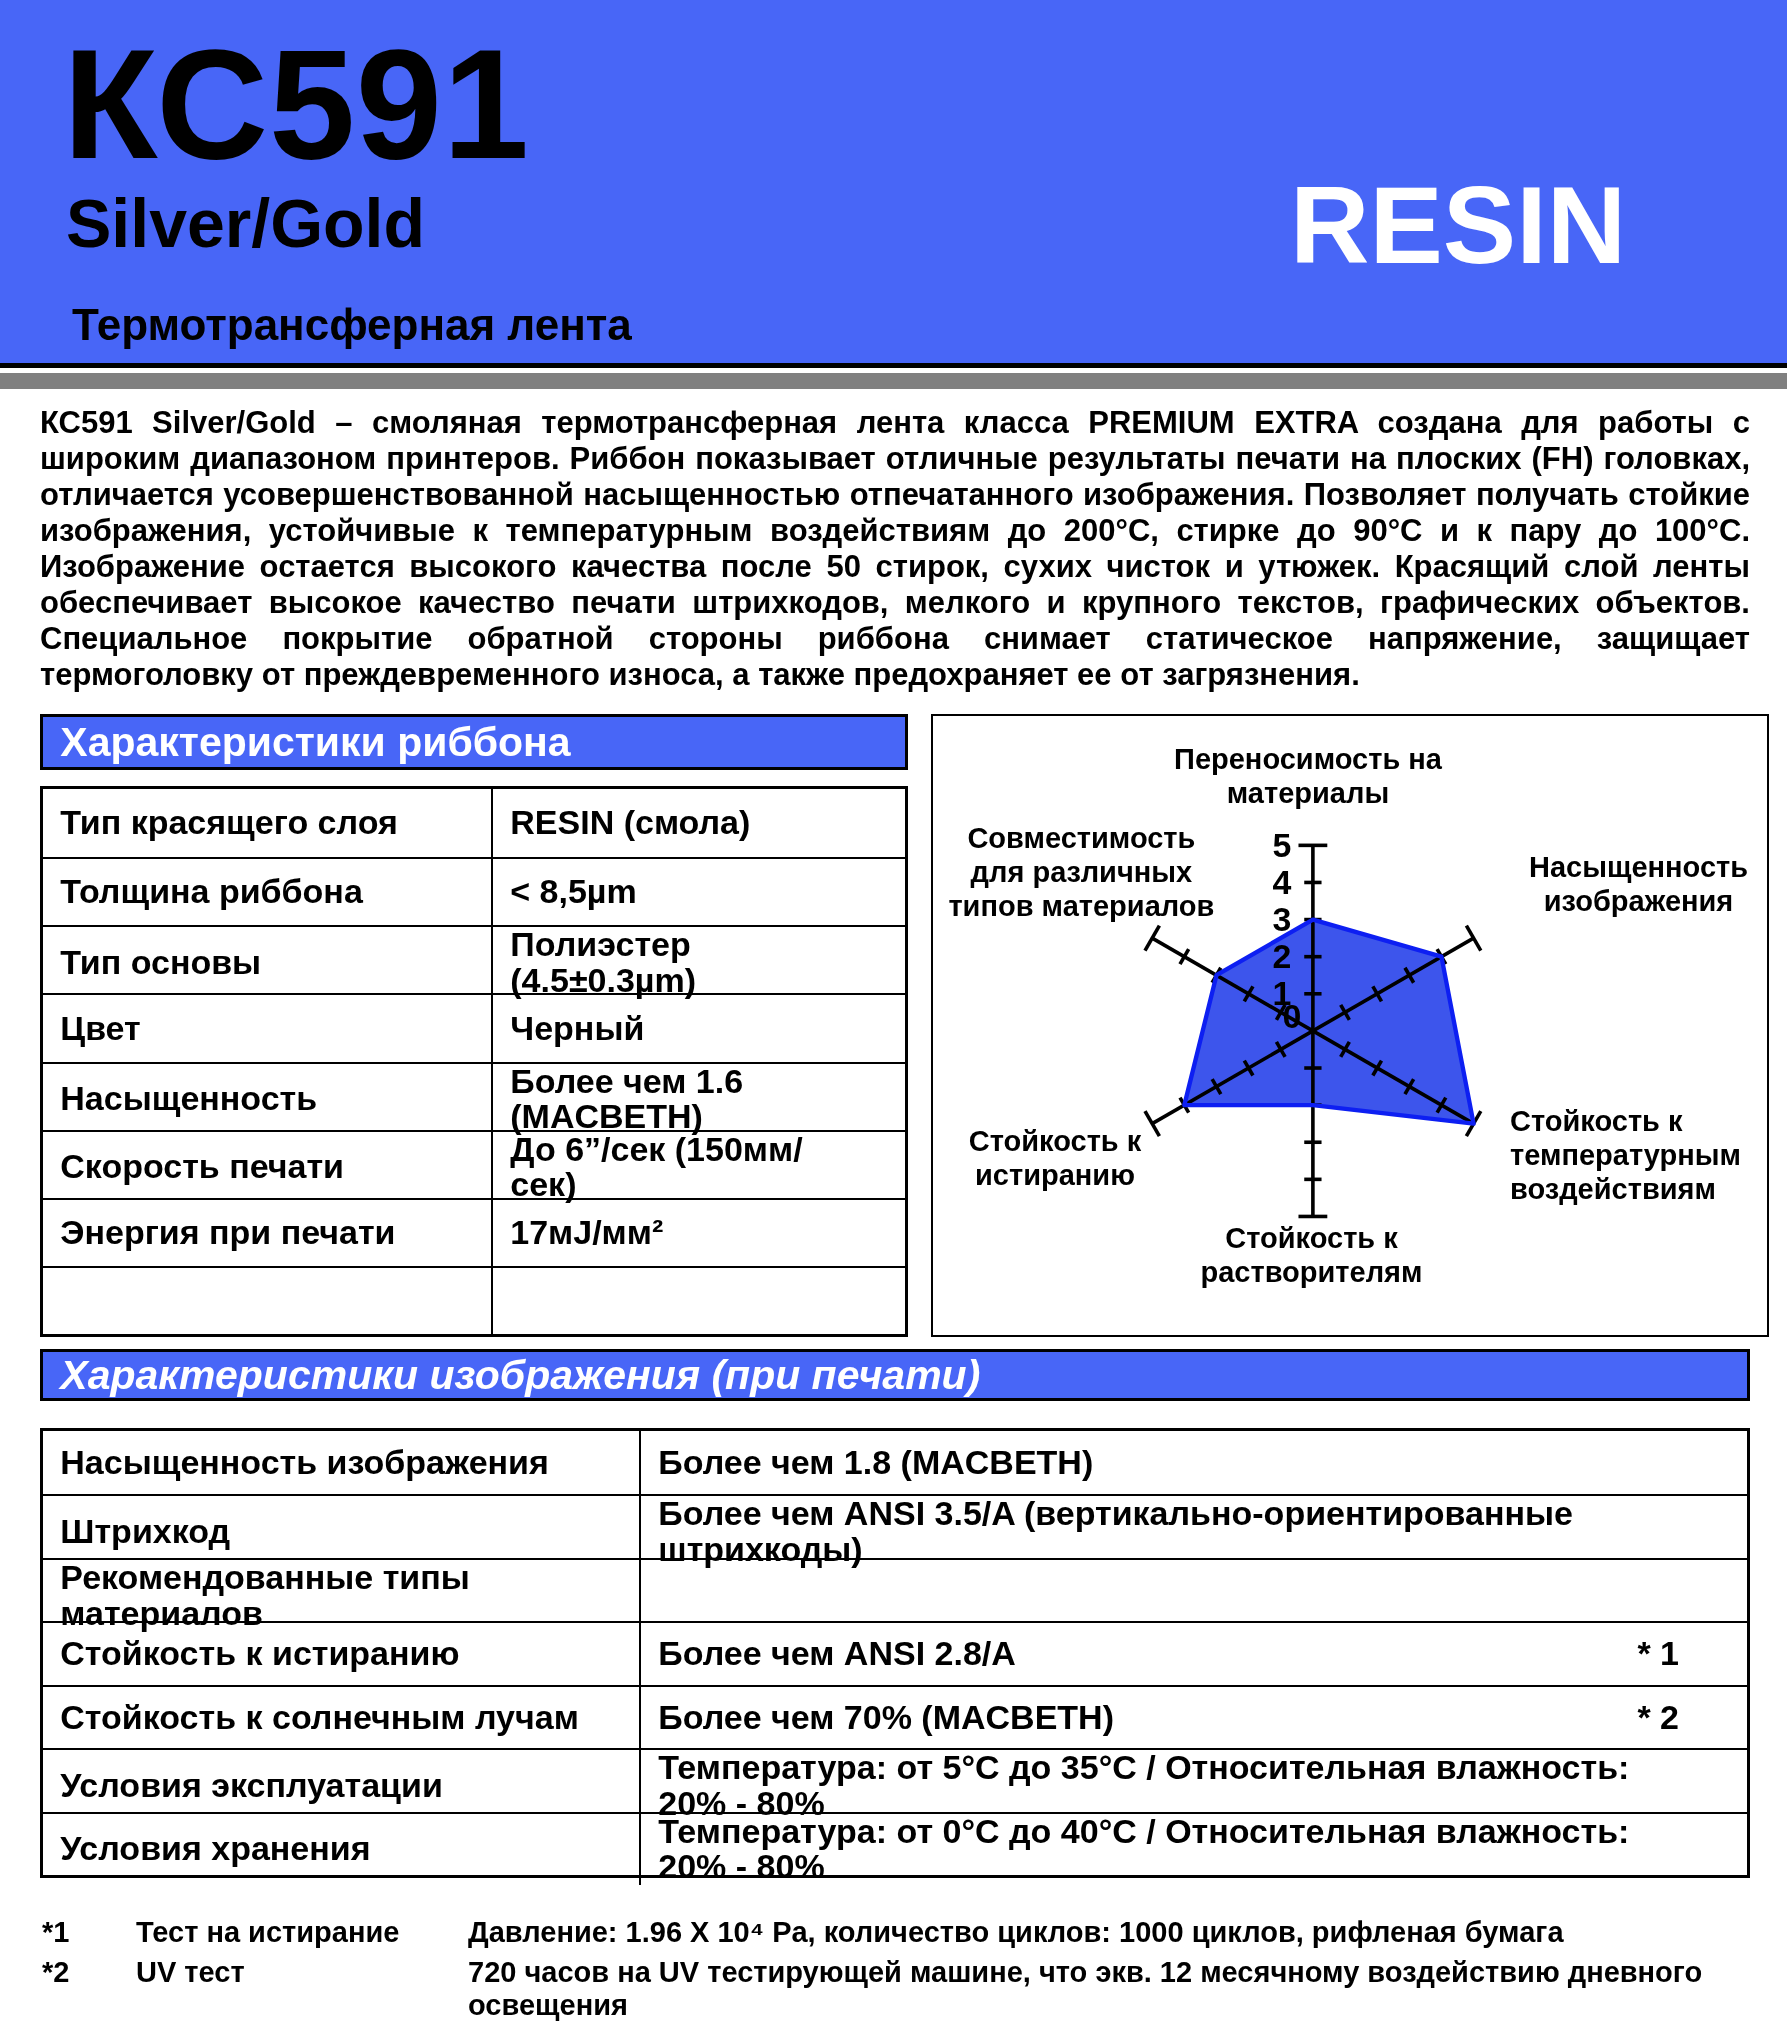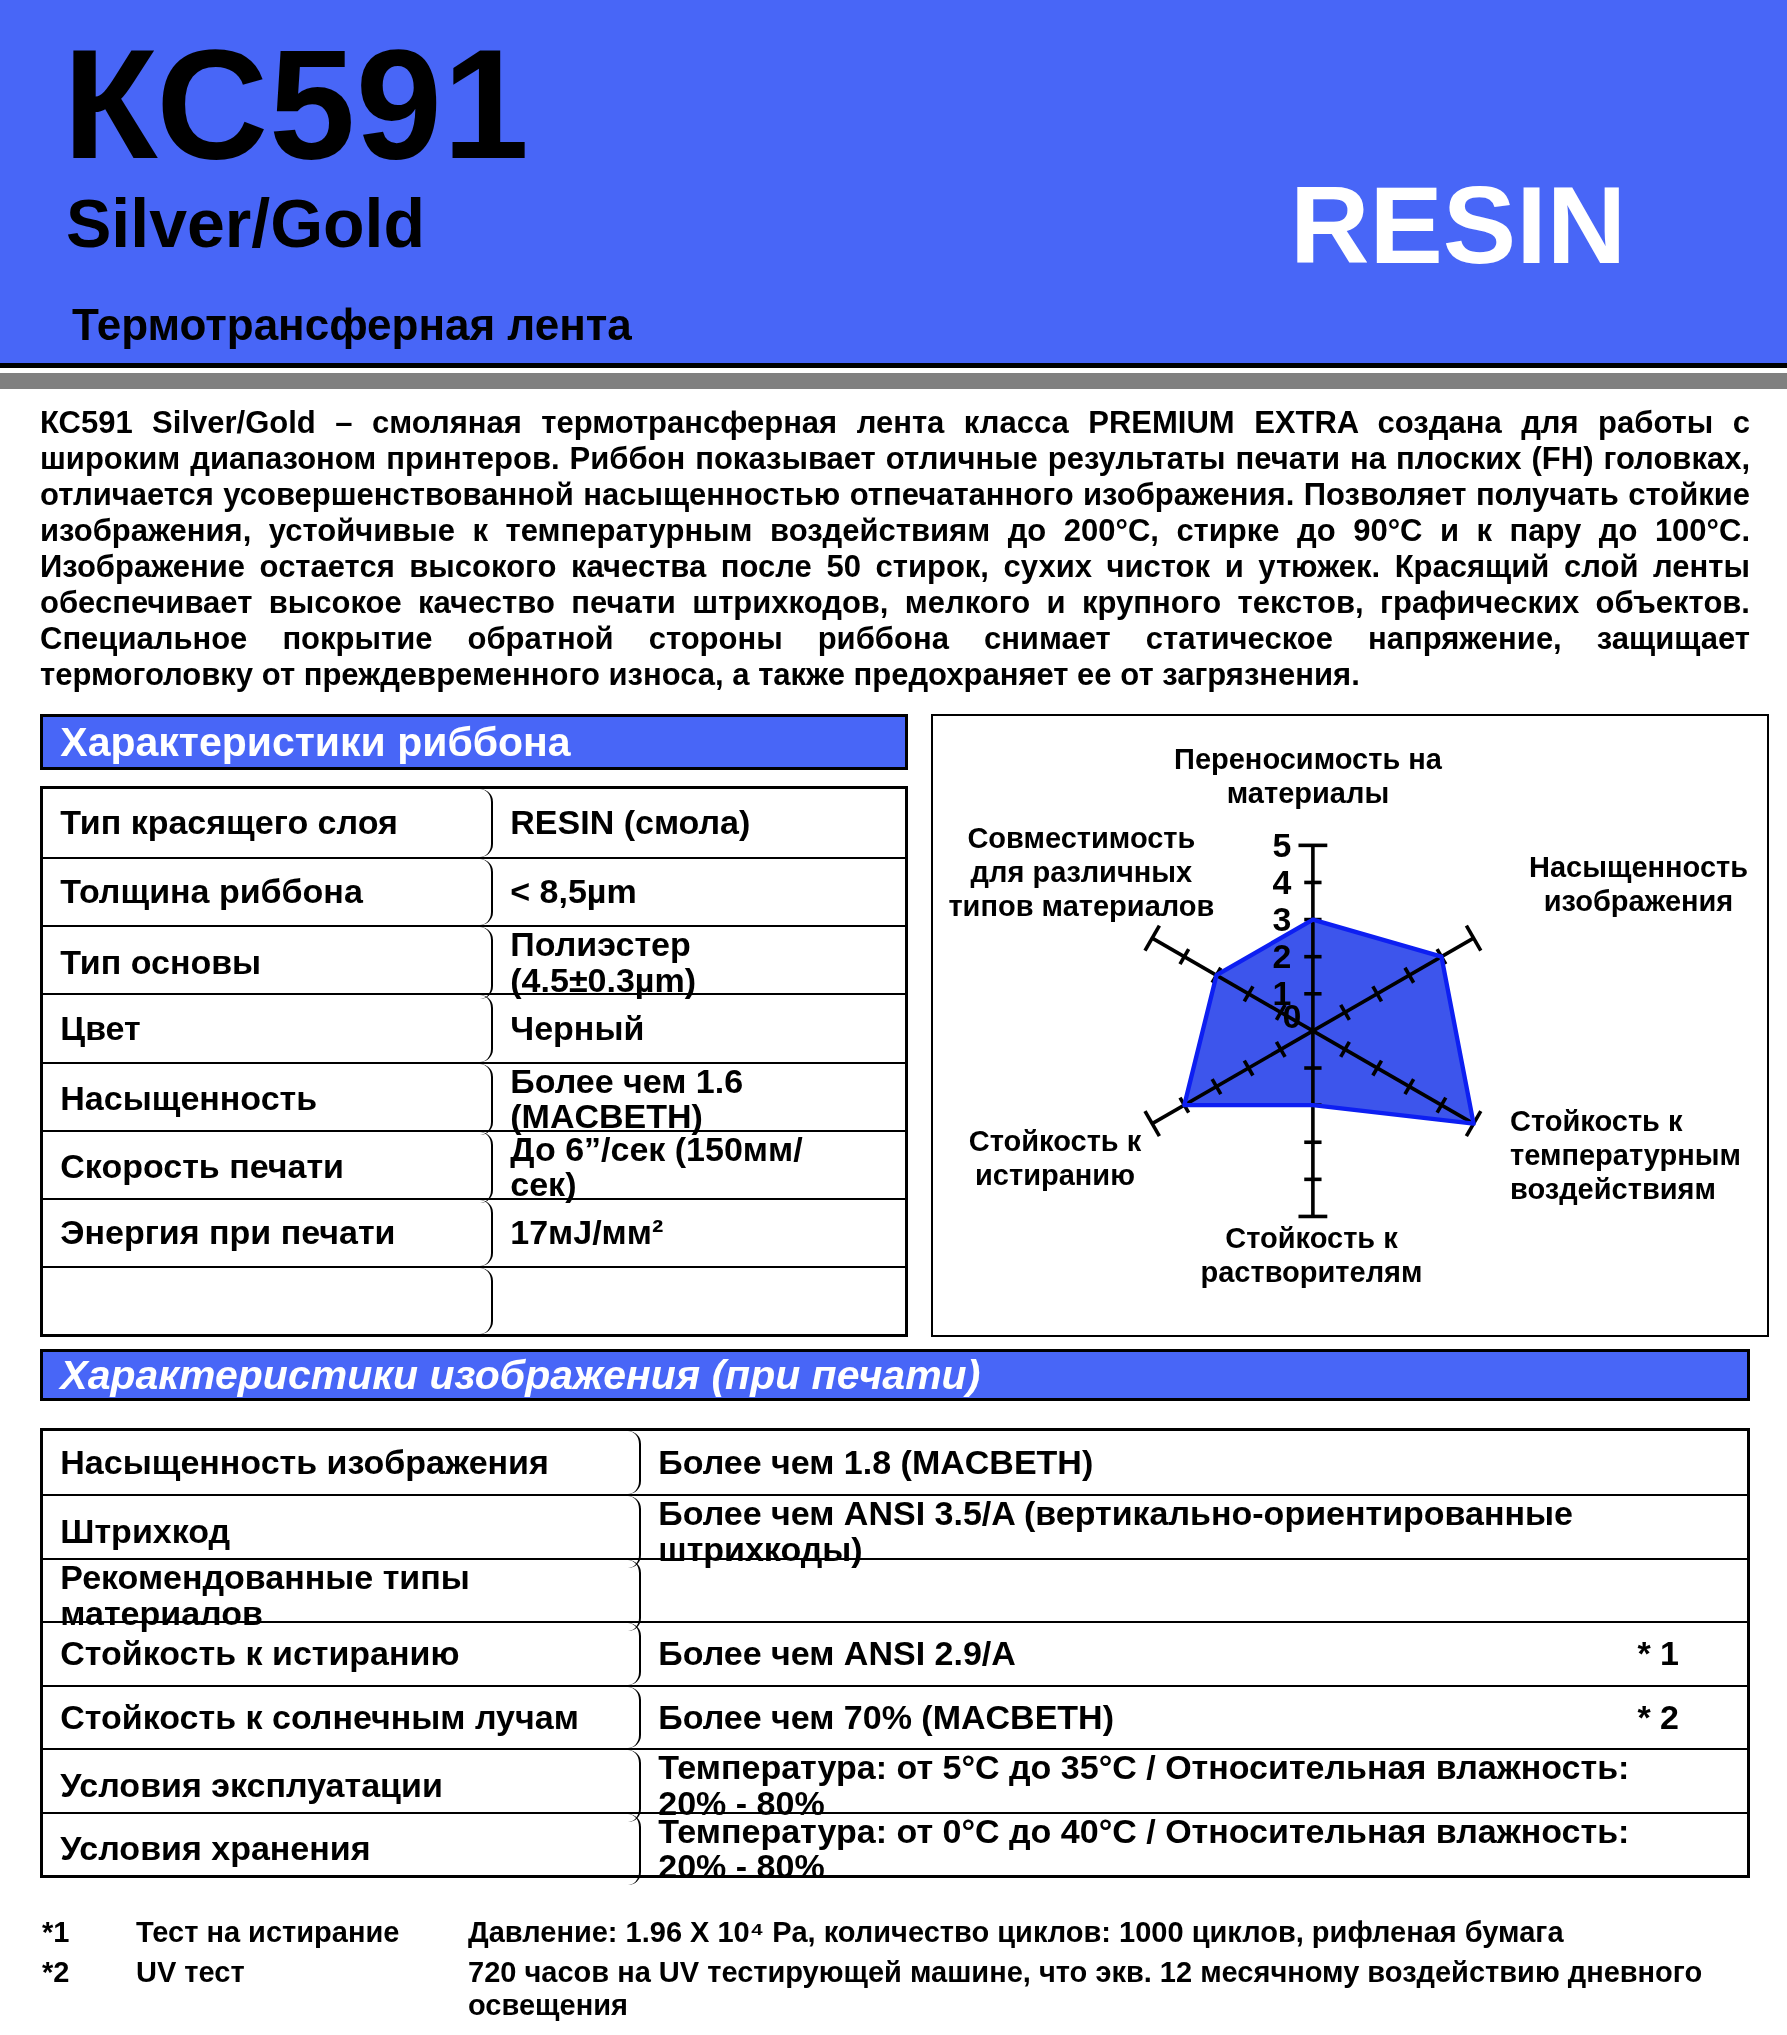--- a/index.html
+++ b/index.html
@@ -32,21 +32,21 @@
   .bar.sec2{left:40px;top:1349px;width:1710px;height:52px;font-style:italic;}
   
   .tbl{position:absolute;border:3.6px solid #000;display:grid;}
   .tbl1{left:40px;top:786px;width:868px;height:551px;grid-template-rows:repeat(8,1fr);}
   .tbl2{left:40px;top:1428px;width:1710px;height:450px;grid-template-rows:repeat(7,1fr);}
   .trow{display:grid;border-top:2.9px solid #000;min-height:0;}
   .trow:first-child{border-top:none;}
   .tbl1 .trow{grid-template-columns:450px 1fr;}
   .tbl2 .trow{grid-template-columns:598px 1fr;}
   .cell{display:flex;align-items:center;padding-left:17.3px;font-size:34px;line-height:1.05;min-width:0;}
-  .cell.lbl{border-right:2.2px solid #000;border-radius:13px;}
+  .cell.lbl{border-right:2.2px solid #000;}
   .cell.val{justify-content:space-between;padding-right:68px;}
   .note{font-size:34px;white-space:nowrap;padding-left:14.4px;}
   
   .chart-box{position:absolute;left:931px;top:714px;width:838px;height:623px;border:2.2px solid #000;background:#fff;}
   .chart-box svg{position:absolute;left:0;top:0;}
   .chart-label{position:absolute;font-size:29px;line-height:34px;text-align:center;}
   .cl-0{left:195px;top:26px;width:360px;}
   .cl-1{left:573px;top:134px;width:265px;}
   .cl-2{left:577px;top:388px;width:259px;text-align:left;}
   .cl-3{left:238px;top:505px;width:281px;}
@@ -180,21 +180,21 @@
           <span>Более чем ANSI 3.5/A (вертикально-ориентированные штрихкоды)</span>
           <span class="note"></span>
         </div>
     </div>
     <div class="trow">
       <div class="cell lbl">Рекомендованные типы материалов</div>
     </div>
     <div class="trow">
       <div class="cell lbl">Стойкость к истиранию</div>
       <div class="cell val">
-          <span>Более чем ANSI 2.9/A</span>
+          <span>Более чем ANSI 2.8/A</span>
           <span class="note">* 1</span>
         </div>
     </div>
     <div class="trow">
       <div class="cell lbl">Стойкость к солнечным лучам</div>
       <div class="cell val">
           <span>Более чем 70% (MACBETH)</span>
           <span class="note">* 2</span>
         </div>
     </div>

